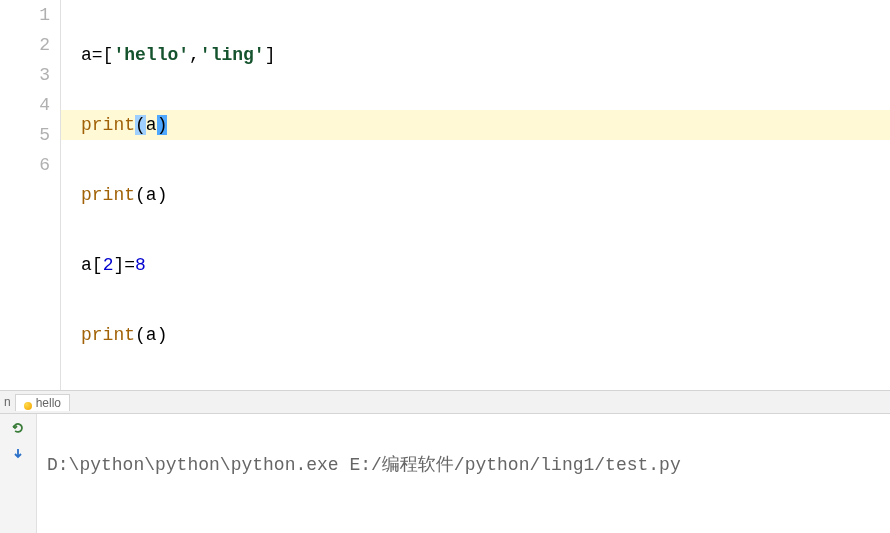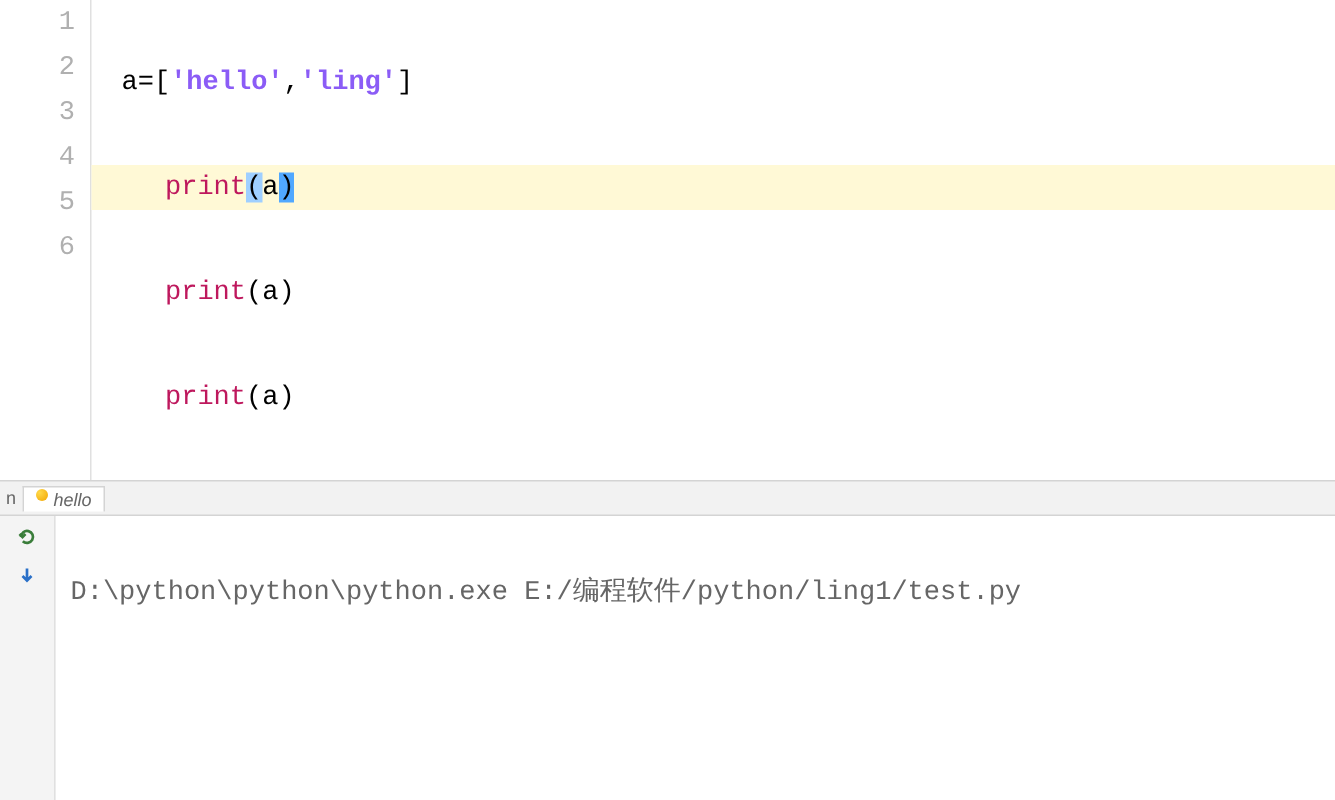--- a/index.html
+++ b/index.html
@@ -26,22 +26,22 @@
   .code {
     flex: 1;
     padding-left: 20px;
     white-space: pre;
   }
   .code-line.highlight {
     background: #fff9d6;
     margin-left: -20px;
     padding-left: 20px;
   }
-  .tok-str { color: #8b5cf6; font-weight: bold; text-align: right; }
-  .tok-fn  { color: #be185d; margin-left: 29px; }
+  .tok-str { color: #14532d; font-weight: bold; text-align: right; }
+  .tok-fn  { color: #a16207; }
   .tok-num { color: #0000d0; }
   .tok-op  { color: #000; }
   .tok-var { color: #000; }
   .sel-paren { background: #9fcfff; }
   .sel-paren2 { background: #50a8ff; }
 
   .tabbar {
     background: #f2f2f2;
     border-top: 1px solid #d4d4d4;
     border-bottom: 1px solid #d4d4d4;
@@ -53,23 +53,22 @@
     padding-left: 4px;
     color: #666;
     gap: 4px;
   }
   .tab {
     background: #fff;
     border: 1px solid #d4d4d4;
     border-bottom: none;
     padding: 1px 8px;
     display: flex;
-    align-items: flex-start;
+    align-items: flex-end;
     gap: 4px;
-    font-style: italic;
   }
   .py-dot { width:8px; height:8px; border-radius:50%;
     background: radial-gradient(circle at 30% 30%, #ffd94a, #f2a500); display:inline-block; }
 
   .console-wrap {
     display: flex;
     height: 260px;
   }
   .sidebar {
     width: 36px;
@@ -106,20 +105,21 @@
     <div>2</div>
     <div>3</div>
     <div>4</div>
     <div>5</div>
     <div>6</div>
   </div>
   <div class="code">
     <div class="code-line"><span class="tok-var">a</span><span class="tok-op">=[</span><span class="tok-str">'hello'</span><span class="tok-op">,</span><span class="tok-str">'ling'</span><span class="tok-op">]</span></div>
     <div class="code-line highlight"><span class="tok-fn">print</span><span class="sel-paren">(</span><span class="tok-var">a</span><span class="sel-paren2">)</span></div>
     <div class="code-line"><span class="tok-fn">print</span><span class="tok-op">(</span><span class="tok-var">a</span><span class="tok-op">)</span></div>
+    <div class="code-line"><span class="tok-var">a</span><span class="tok-op">[</span><span class="tok-num">2</span><span class="tok-op">]=</span><span class="tok-num">8</span></div>
     <div class="code-line"><span class="tok-fn">print</span><span class="tok-op">(</span><span class="tok-var">a</span><span class="tok-op">)</span></div>
   </div>
 </div>
 
 <div class="tabbar">
   <span>n</span>
   <div class="tab">
     <span class="py-dot"></span>
     <span>hello</span>
   </div>

